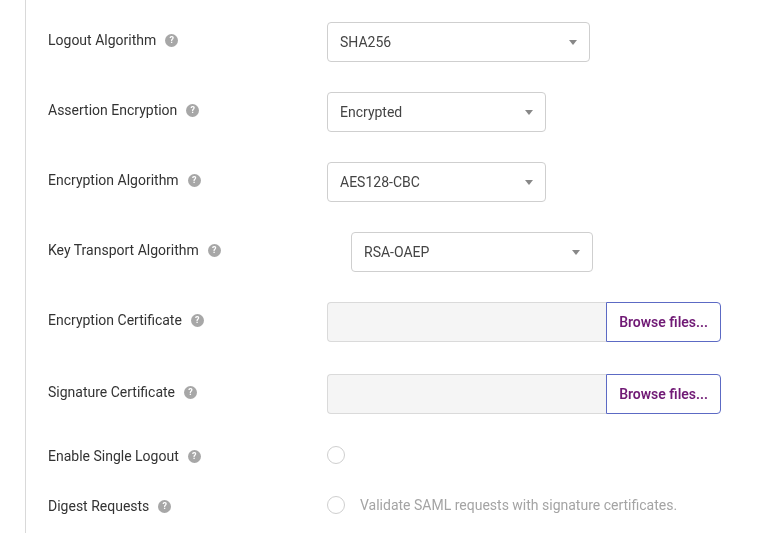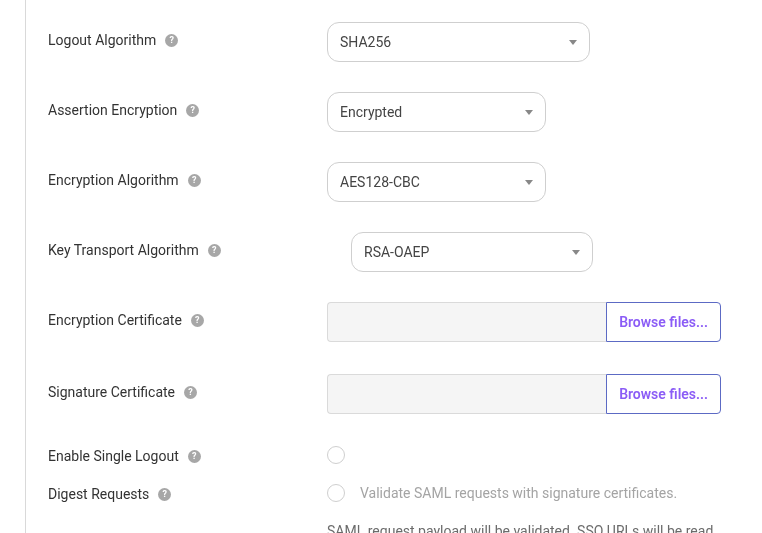--- a/index.html
+++ b/index.html
@@ -46,21 +46,21 @@
     font-weight: 700;
     display: inline-flex;
     align-items: center;
     justify-content: center;
     margin-left: 9px;
     line-height: 13px;
   }
   .control-col { flex: 1; }
   .select {
     border: 1px solid #cfcfcf;
-    border-radius: 12px;
+    border-radius: 4px;
     height: 40px;
     display: flex;
     align-items: center;
     padding: 0 12px;
     justify-content: space-between;
     cursor: pointer;
     background: #fff;
   }
   .select-text { color: #444; }
   .caret {
@@ -81,21 +81,21 @@
   .file-display {
     flex: 1;
     border: 1px solid #dadada;
     background: #f5f5f5;
     border-right: none;
     border-top-left-radius: 4px;
     border-bottom-left-radius: 4px;
   }
   .file-btn {
     border: 1px solid #5c6ac4;
-    color: #8b5cf6;
+    color: #701a75;
     background: #fff;
     border-top-right-radius: 4px;
     border-bottom-right-radius: 4px;
     padding: 0 12px;
     font-size: 14px;
     font-weight: 600;
     cursor: pointer;
     white-space: nowrap;
     display: flex;
     align-items: center;
@@ -199,21 +199,21 @@
     <div class="control-col">
       <div class="file-group">
         <div class="file-display"></div>
         <div class="file-btn">
           <span>Browse files...</span>
         </div>
       </div>
     </div>
   </div>
 
-  <div class="row" style="margin-bottom:20px;text-align:right;">
+  <div class="row" style="margin-bottom:32px;text-align:right;">
     <div class="label-col tight">
       <span class="label-text">Enable Single Logout</span>
       <span class="help">?</span>
     </div>
     <div class="control-col">
       <div class="check-line">
         <span class="circle"></span>
       </div>
     </div>
   </div>

